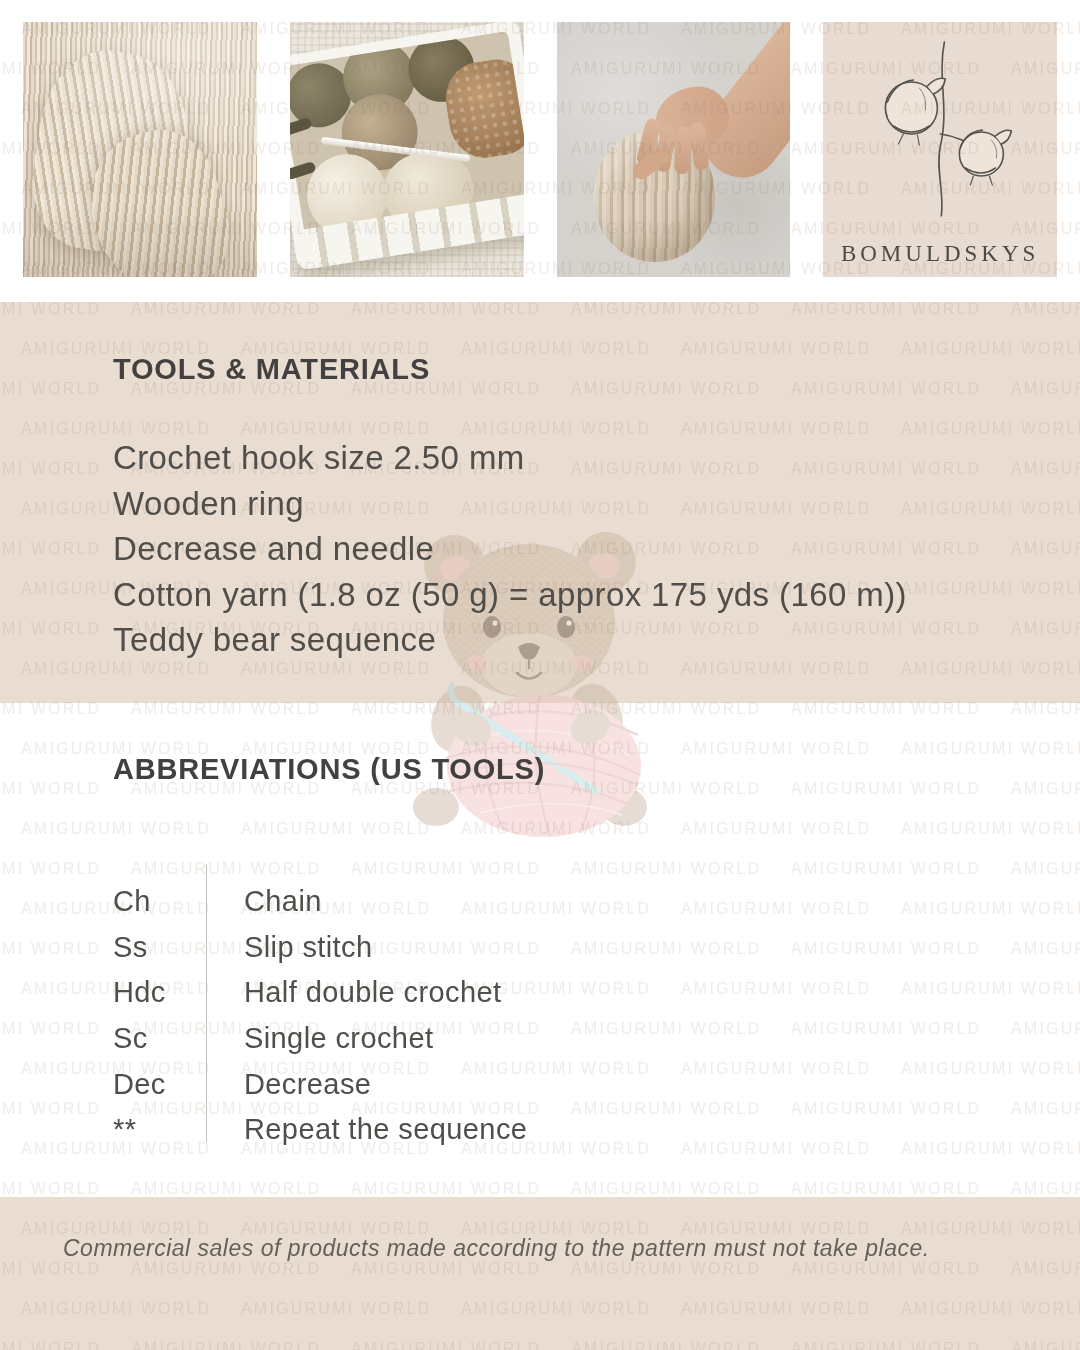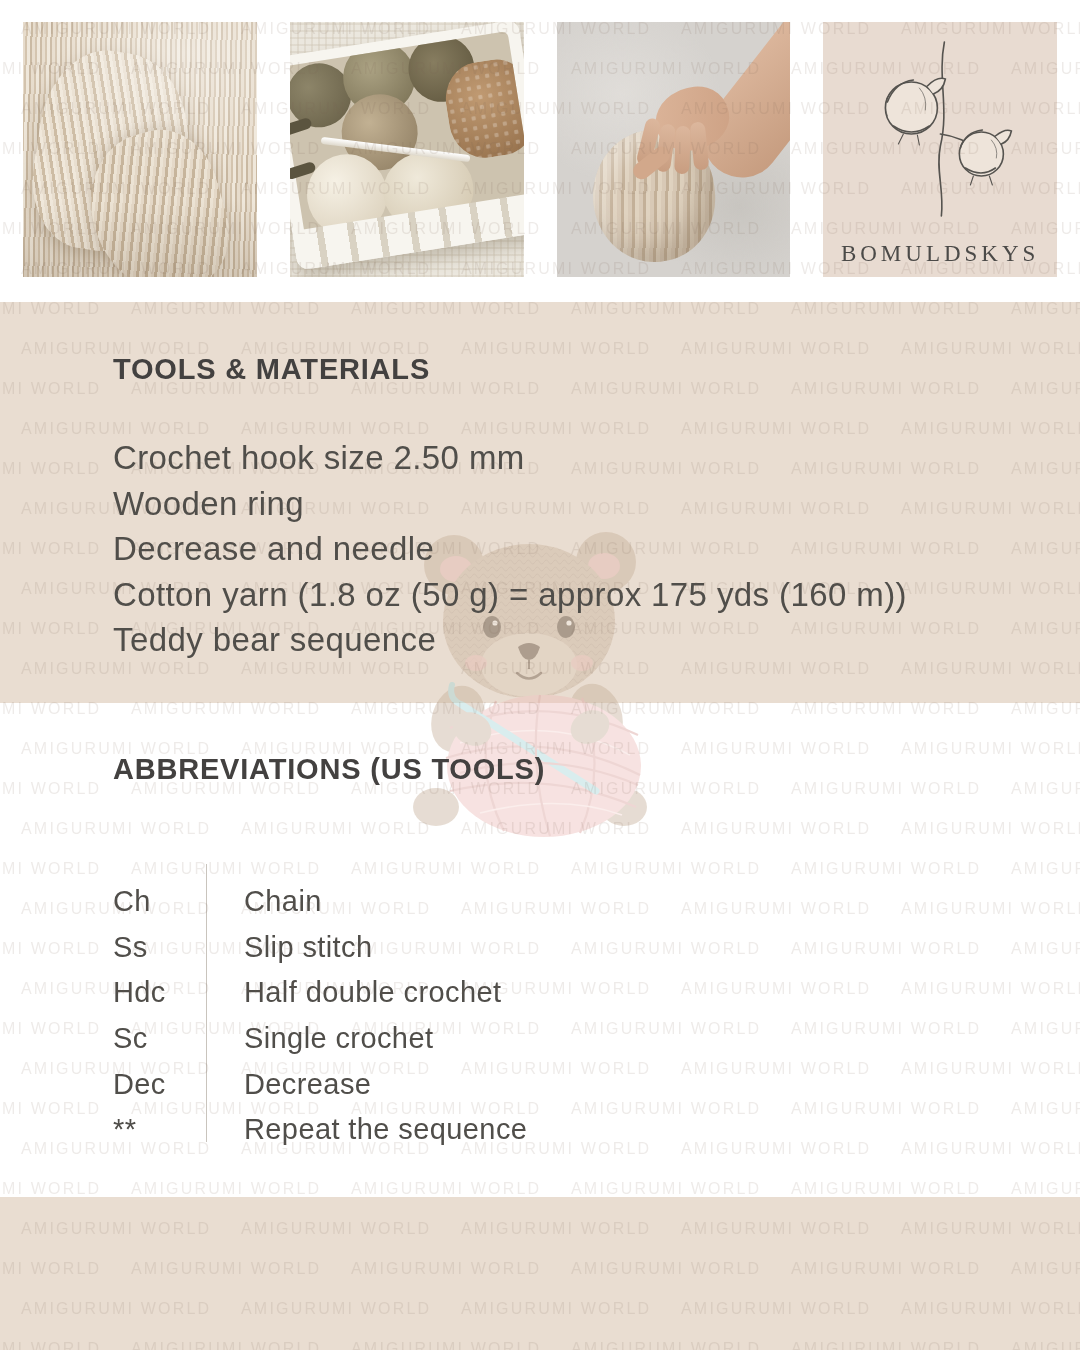--- a/index.html
+++ b/index.html
@@ -240,20 +240,21 @@
       <div class="abbr-cell">Dec</div>
       <div>Decrease</div>
     </div>
     <div class="abbr-row">
       <div class="abbr-cell">**</div>
       <div>Repeat the sequence</div>
     </div>
   </div>
 
   <div class="footer-text">
+    <div>Commercial sales of products made according to the pattern must not take place.</div>
   </div>
 
   <div class="watermark-layer">
       <span class="wm" style="left: 21px; top: 20px;">AMIGURUMI WORLD</span>
       <span class="wm" style="left: 241px; top: 20px;">AMIGURUMI WORLD</span>
       <span class="wm" style="left: 461px; top: 20px;">AMIGURUMI WORLD</span>
       <span class="wm" style="left: 681px; top: 20px;">AMIGURUMI WORLD</span>
       <span class="wm" style="left: 901px; top: 20px;">AMIGURUMI WORLD</span>
       <span class="wm" style="left: -89px; top: 60px;">AMIGURUMI WORLD</span>
       <span class="wm" style="left: 131px; top: 60px;">AMIGURUMI WORLD</span>

